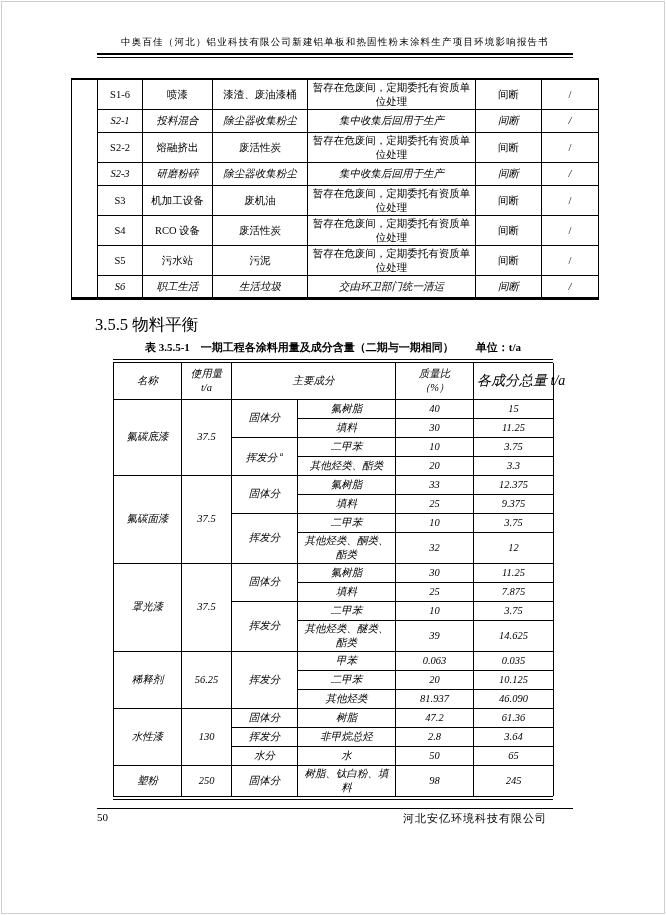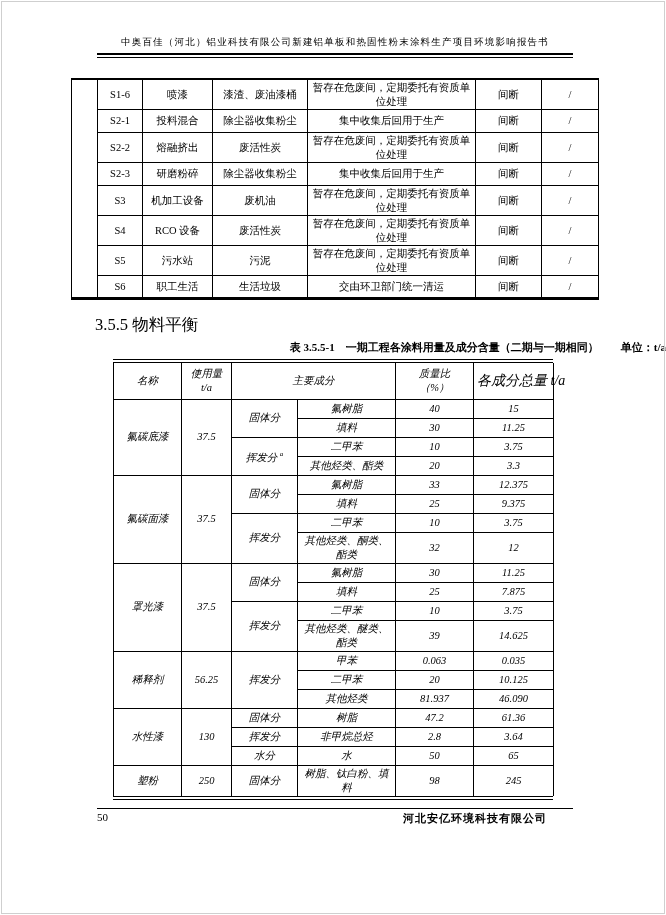--- a/index.html
+++ b/index.html
@@ -24,32 +24,32 @@
   table { border-collapse:collapse; table-layout:fixed;border-radius:29px; }
   .waste-table {
     margin:20px 0 0 71px; width:527px; font-size:10.5px;
     border-top:2px solid #000; border-bottom:3px solid #000;
     border-left:1.3px solid #000; border-right:1.3px solid #000;
   }
   .waste-table td {
     border:1px solid #000; text-align:center; vertical-align:middle;
     padding:1px 2px; line-height:13.5px;
   }
-  .wr-tall { height:30px; } .wr-short { height:23px; }
+  .wr-tall { height:30px; } .wr-short { height:23px;font-style:italic; }
 
   
   .section-heading {
     margin:15px 0 0 95px; font-size:16.5px; font-weight:normal; line-height:20px;
   }
   .body-par {
     margin:8px 0 0 97px; width:465px; font-size:13px; line-height:28px;
     text-indent:2em; text-align:justify;
   }
   .caption {
-    margin:5px 0 0 0; text-align:right; font-size:11px; font-weight:bold; line-height:14px;
+    margin:5px 0 0 0; text-align:center; font-size:11px; font-weight:bold; line-height:14px;
   }
 
   
   .mat-wrap {
     margin:5px 0 0 113px; width:440px;
     border-top:4px double #000; border-bottom:4px double #000;
   }
   .mat-table {
     width:440px; font-size:10.5px;
     border-left:1px solid #000; border-right:1px solid #ef4444;font-style:italic;
@@ -63,21 +63,21 @@
   .mat-table tr.gs > td { border-top:1.8px solid #000; }
   .h-head { height:36px; } .h1 { height:19px; } .h2 { height:31px; }
   .th-total { white-space:nowrap; font-size:14px; padding:1px 0; }
   sup.fn { font-size:7px; vertical-align:super; }
 
   
   .doc-footer { margin:8px 93px 0 97px; }
   .footer-rule { border-top:1px solid #000; height:0; }
   .footer-row { display:flex; justify-content:space-between; padding-top:2px; }
   .page-number { font-size:11px; }
-  .footer-company { font-size:11px; letter-spacing:1px; padding-right:26px;font-weight:bold; }
+  .footer-company { font-size:11px; letter-spacing:1px; padding-right:26px; }
 </style>
 </head>
 <body>
 
 <div class="page">
 
   <div class="doc-header-text">中奥百佳（河北）铝业科技有限公司新建铝单板和热固性粉末涂料生产项目环境影响报告书</div>
   <div class="doc-header-rule"></div>
 
   <table class="waste-table">

